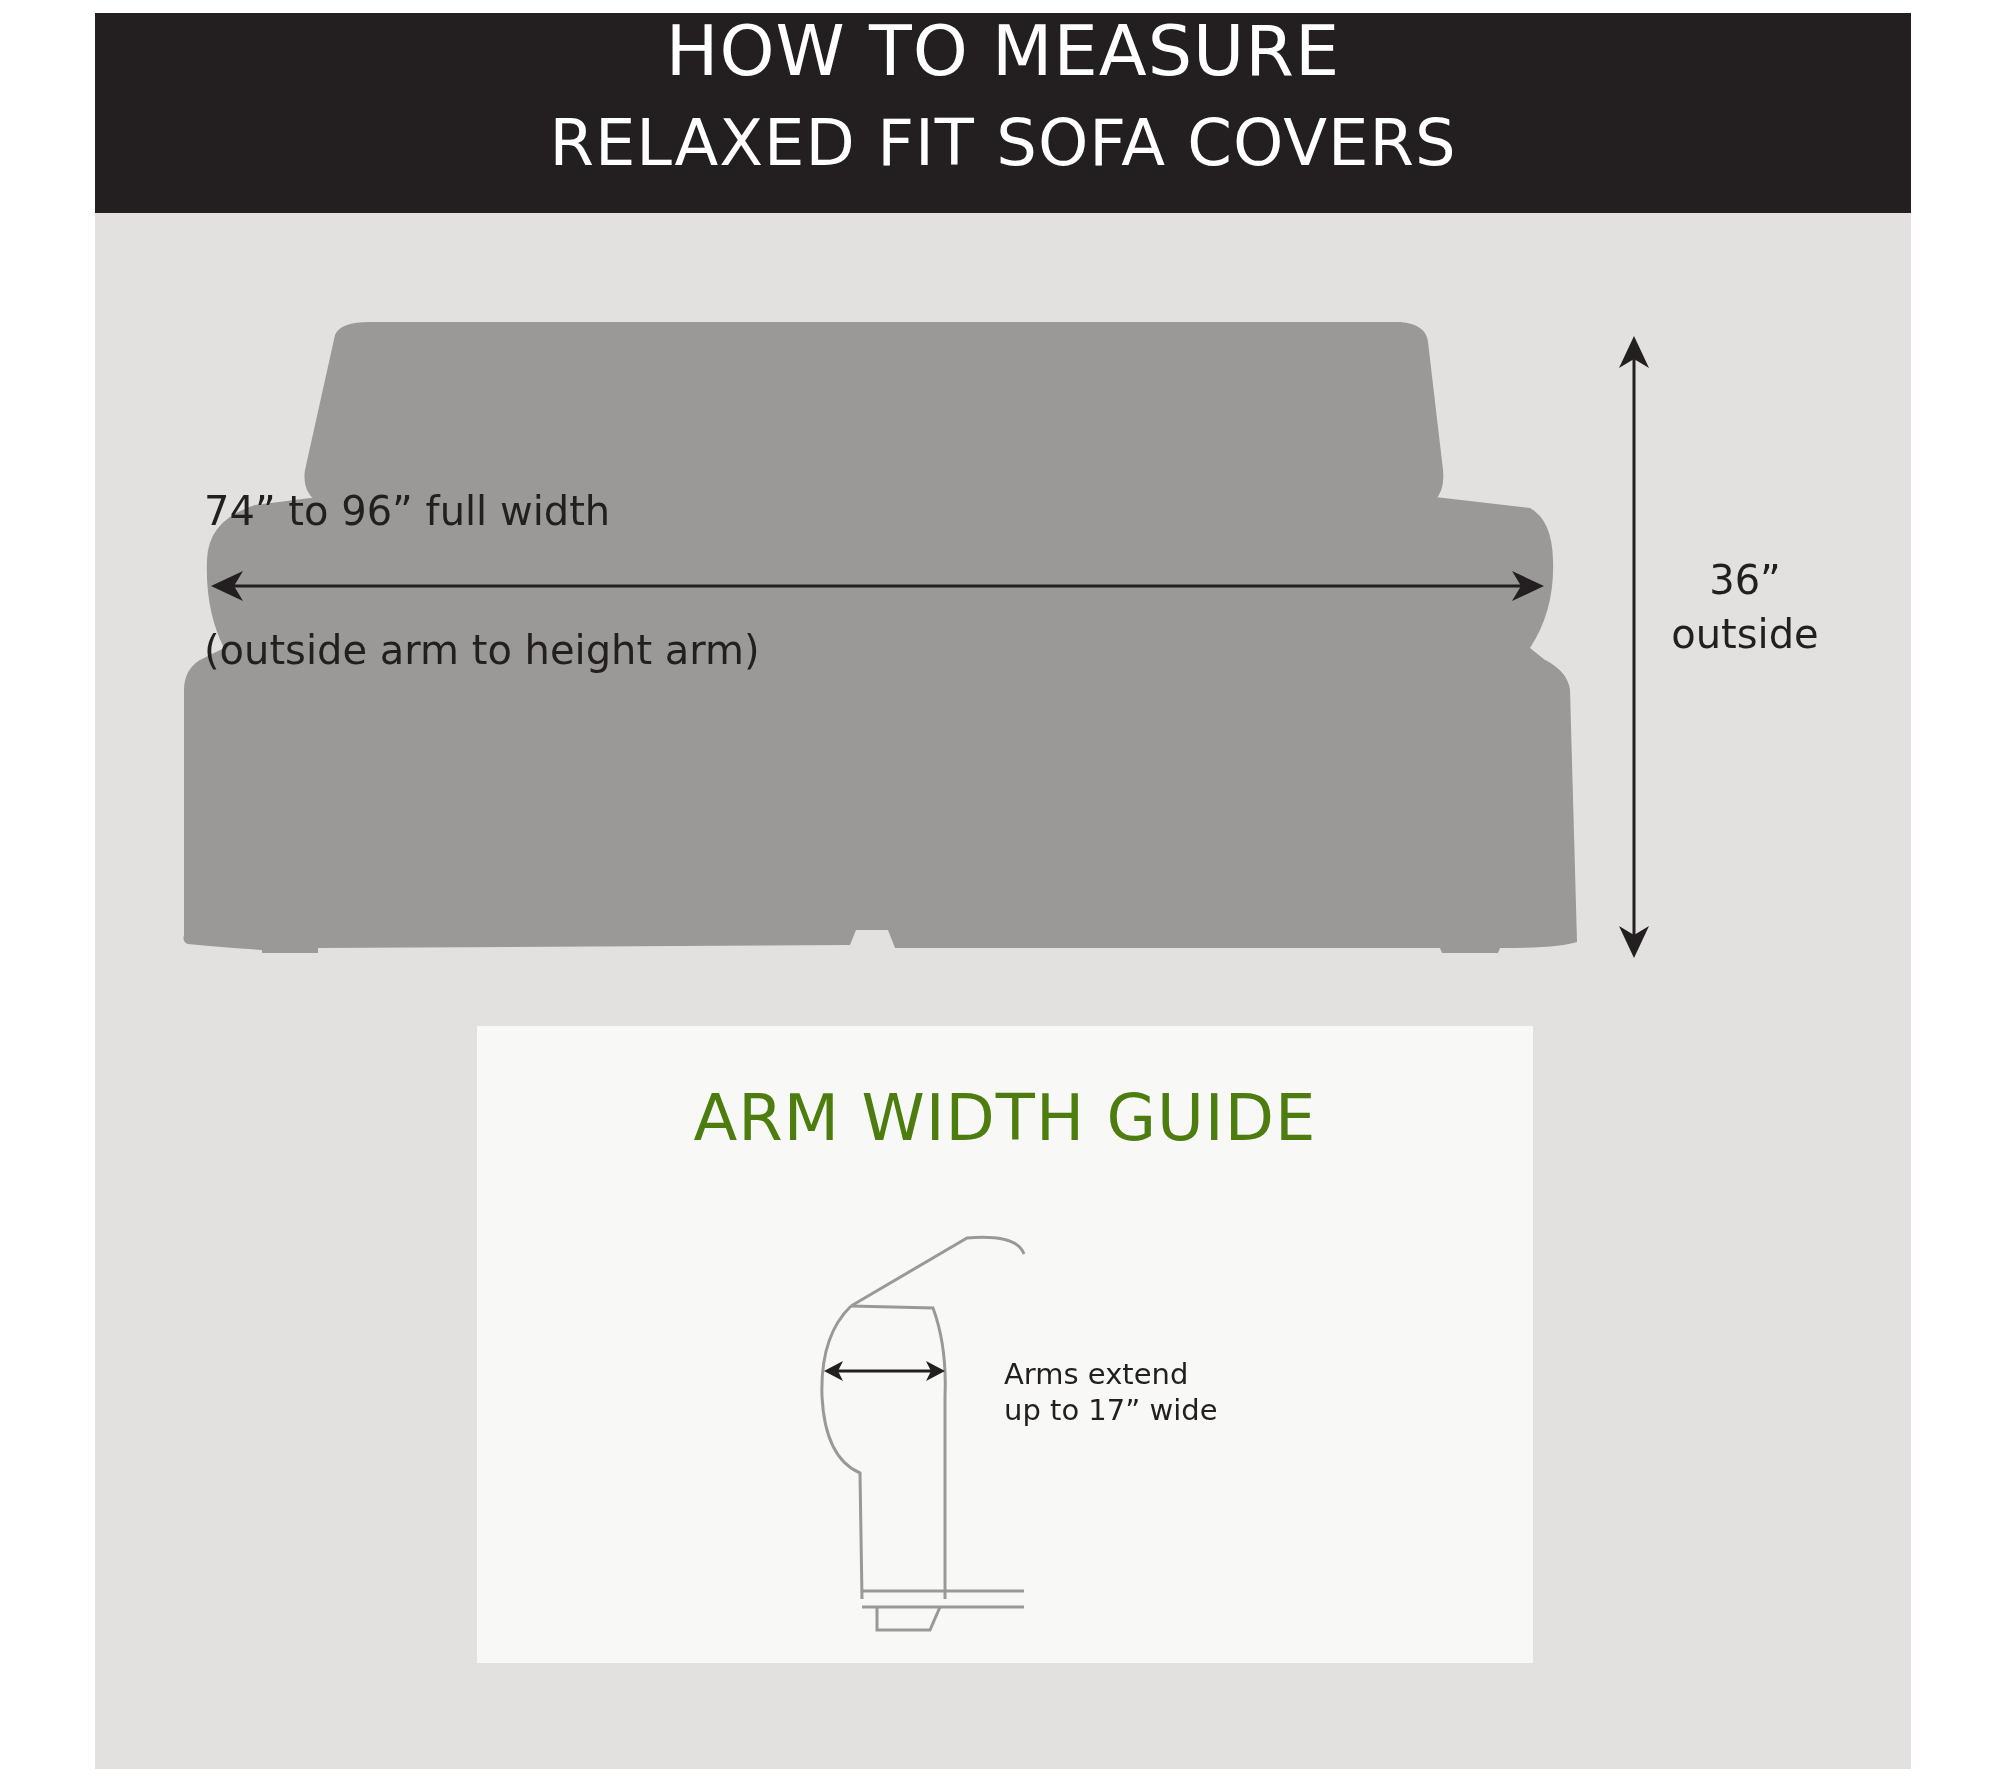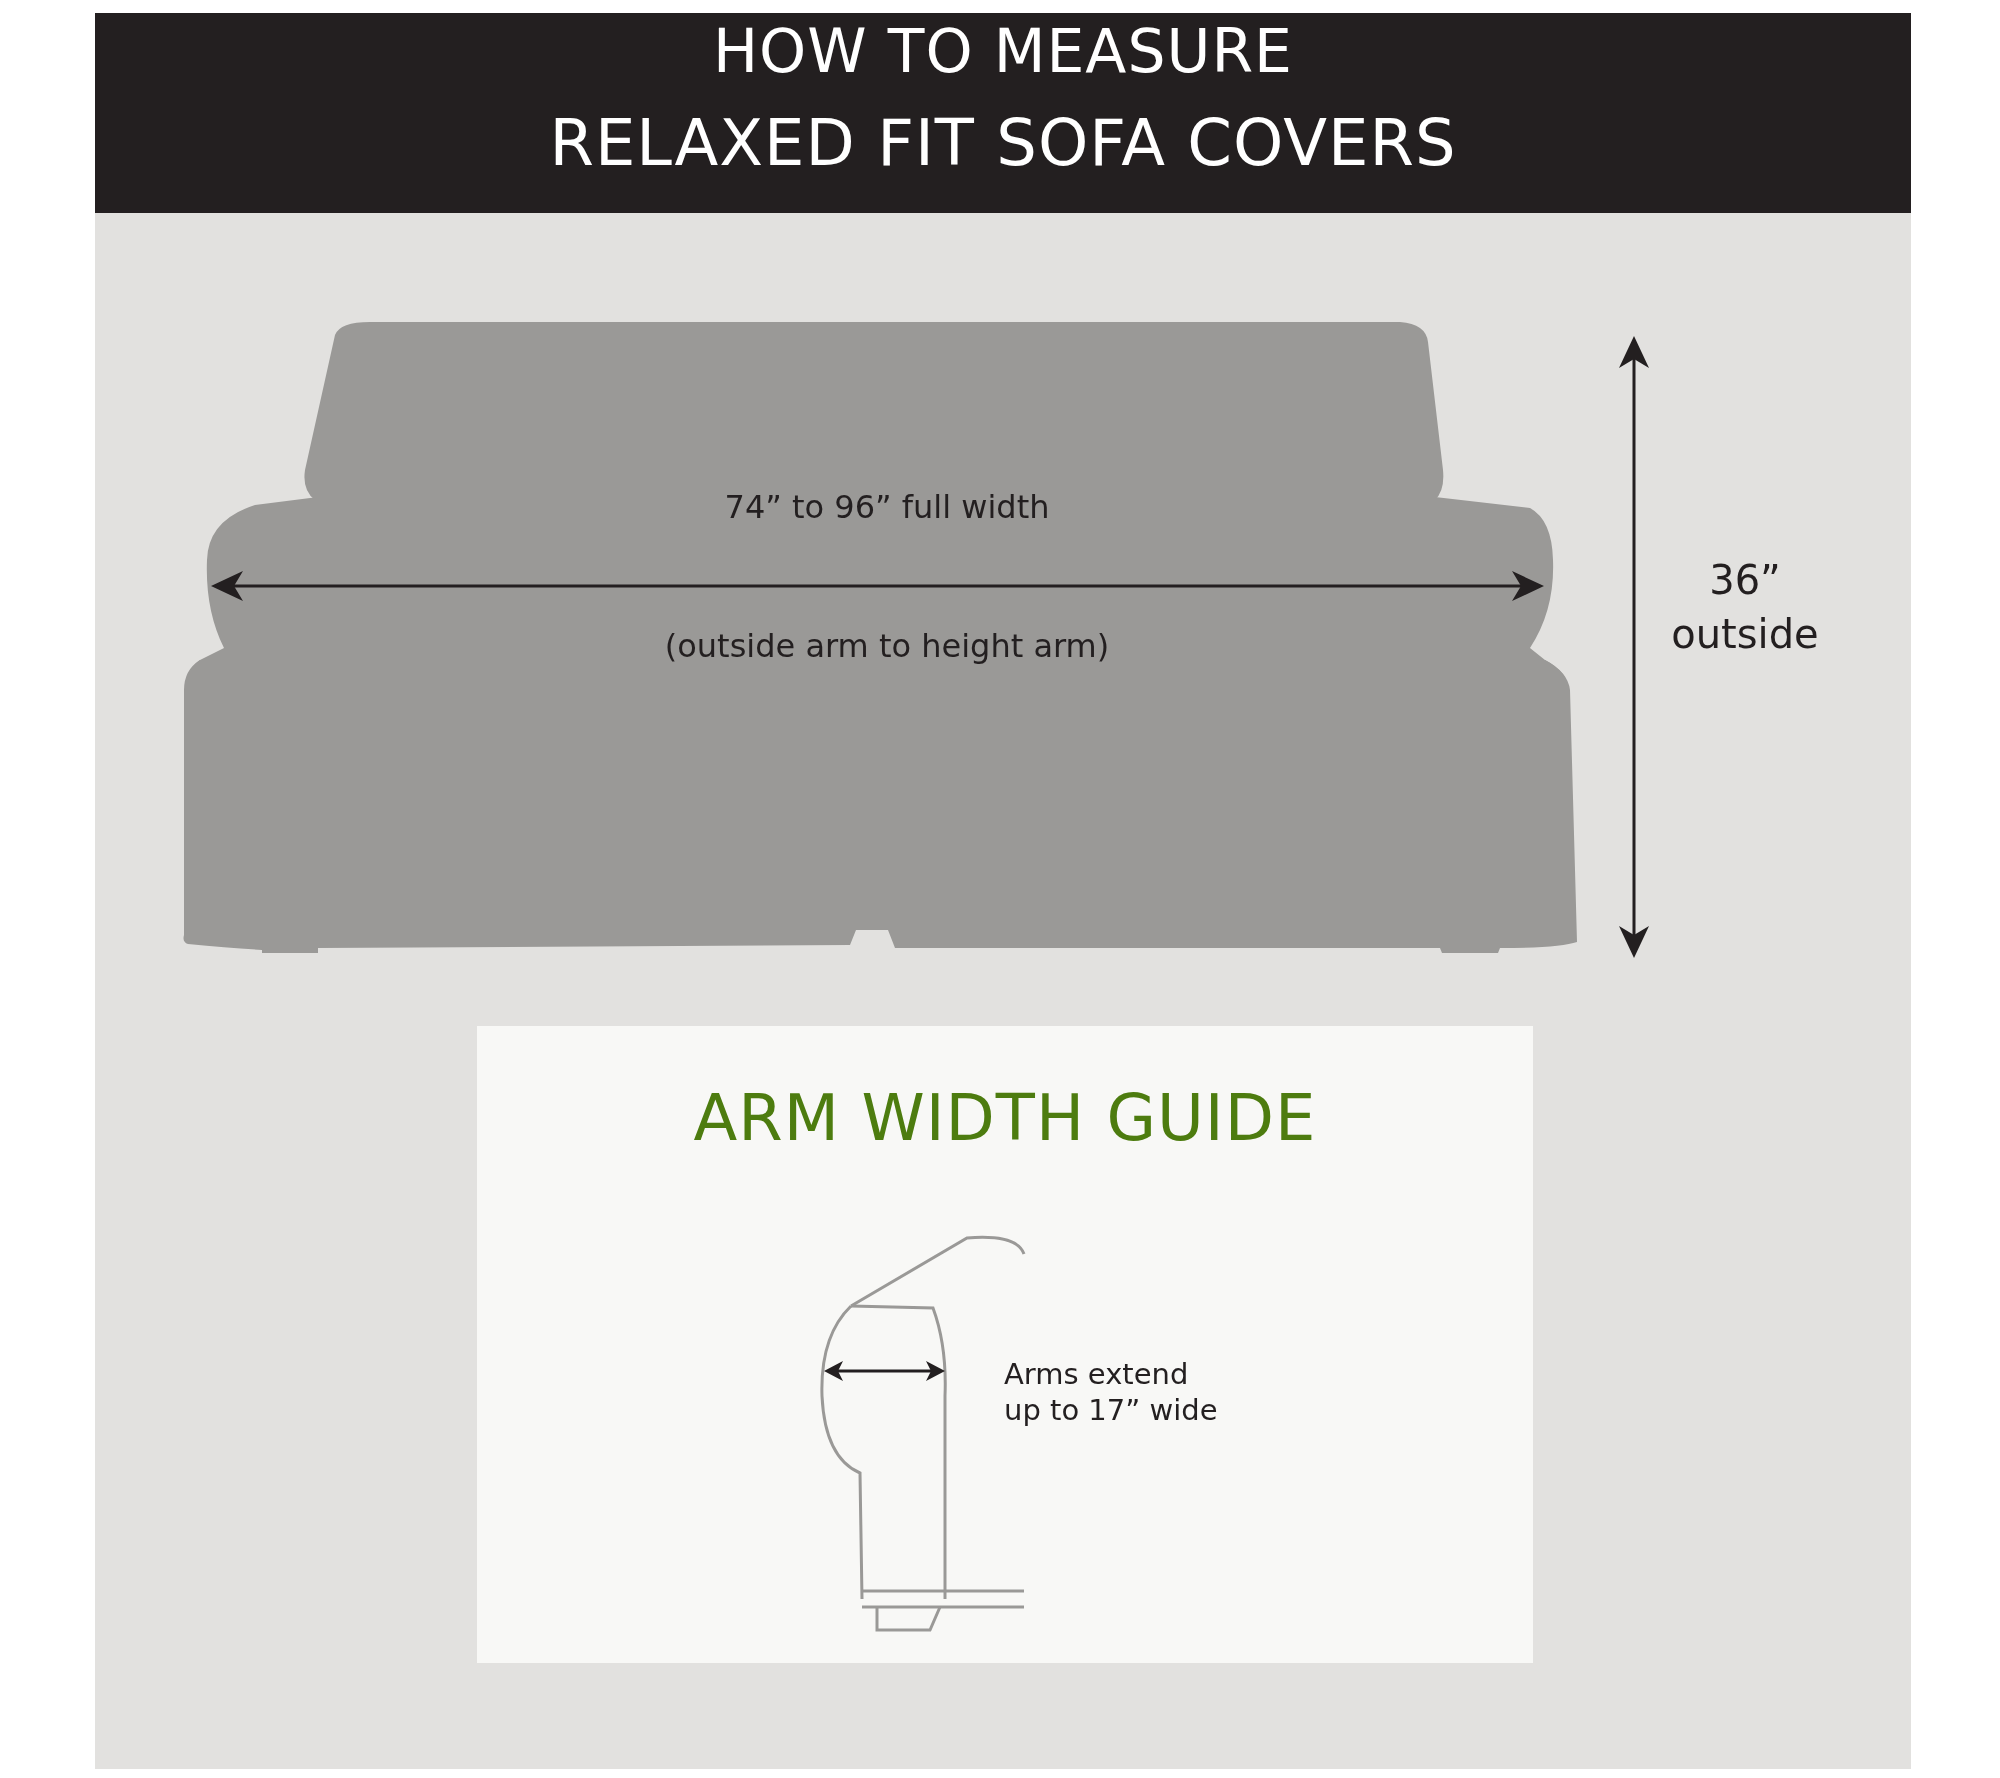--- a/index.html
+++ b/index.html
@@ -1,22 +1,22 @@
 <!DOCTYPE html>
 <html><head>
 <meta charset="utf-8">
 <style>
   html,body{margin:0;padding:0;background:#ffffff;}
   body{width:2000px;height:1778px;position:relative;overflow:hidden;font-family:"DejaVu Sans","Liberation Sans",sans-serif;}
   .panel{position:absolute;left:95px;top:13px;width:1816px;height:1756px;background:#e2e1df;}
   .header{position:absolute;left:0;top:0;width:1816px;height:200px;background:#231f20;color:#ffffff;text-align:center;}
-  .header .l1{position:absolute;left:0;right:0;top:-4px;font-size:60px;line-height:84px;letter-spacing:1px;}
+  .header .l1{position:absolute;left:0;right:0;top:-4px;font-size:70px;line-height:84px;letter-spacing:1px;}
   .header .l2{position:absolute;left:0;right:0;top:88px;font-size:64px;line-height:84px;letter-spacing:1px;}
   svg.sofa{position:absolute;left:0;top:0;}
-  .wlabel{position:absolute;left:192px;width:1390px;text-align:center;color:#231f20;font-size:32px;}
+  .wlabel{position:absolute;left:204px;width:1390px;color:#231f20;font-size:40px;}
   .hlabel{position:absolute;left:1640px;width:210px;text-align:center;color:#231f20;font-size:40px;line-height:54px;}
   .guide{position:absolute;left:477px;top:1026px;width:1056px;height:637px;background:#f8f8f6;}
   .guide-title{position:absolute;left:0;right:0;top:55px;text-align:center;font-size:64px;color:#4d7c0f;letter-spacing:1px;}
   .arm-text{position:absolute;left:503px;top:330px;font-size:29px;line-height:36px;color:#231f20;margin-left:24px;}
 </style>
 </head>
 <body>
 
 <div class="panel">
   <div class="header">

